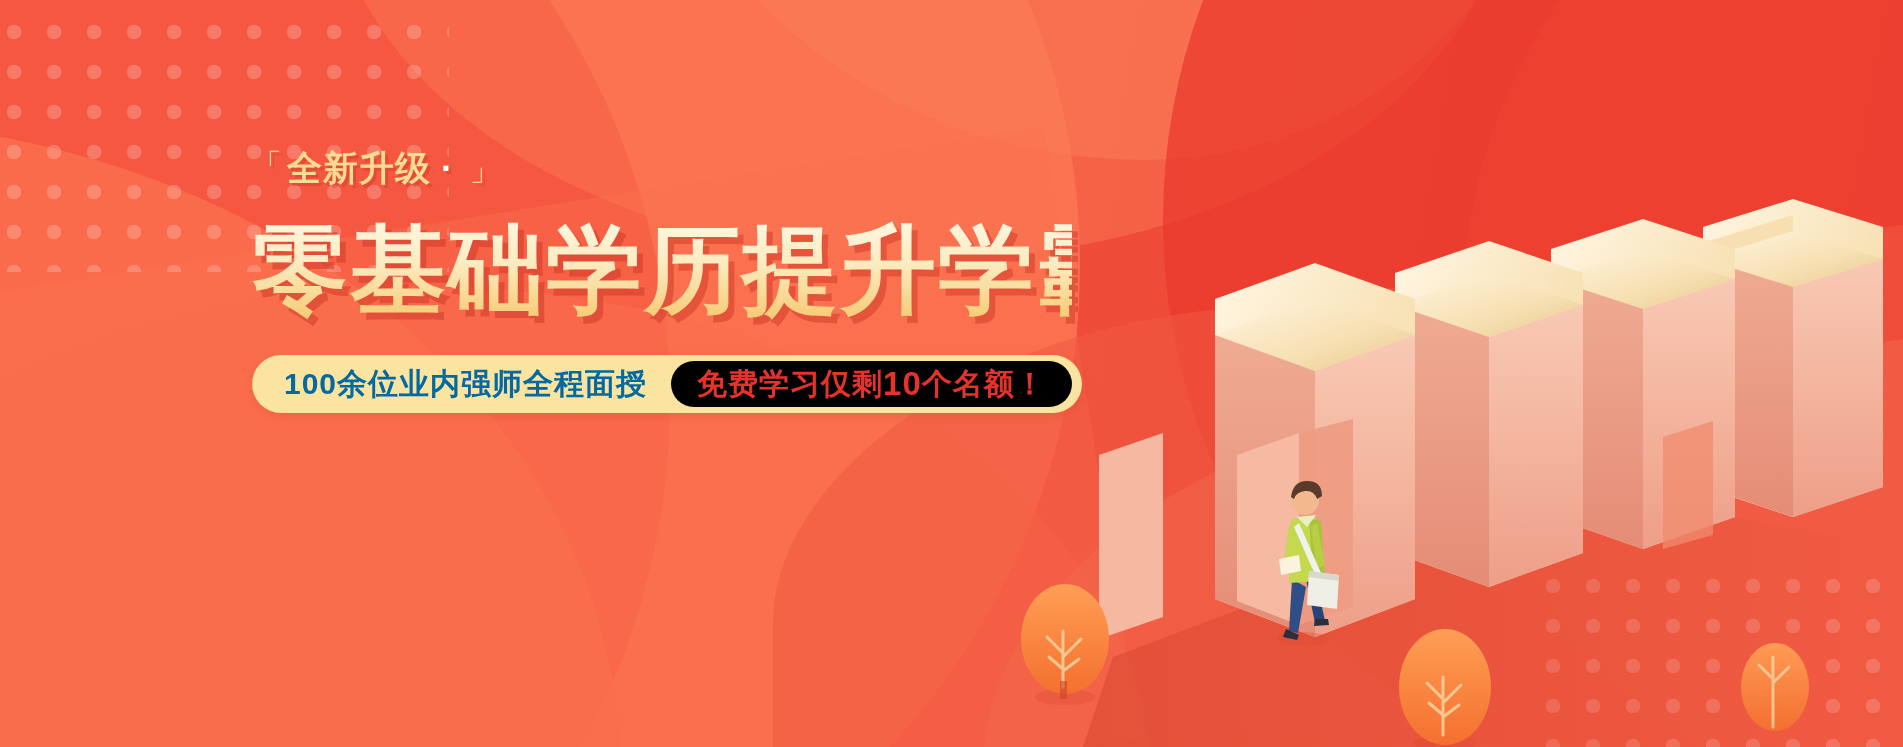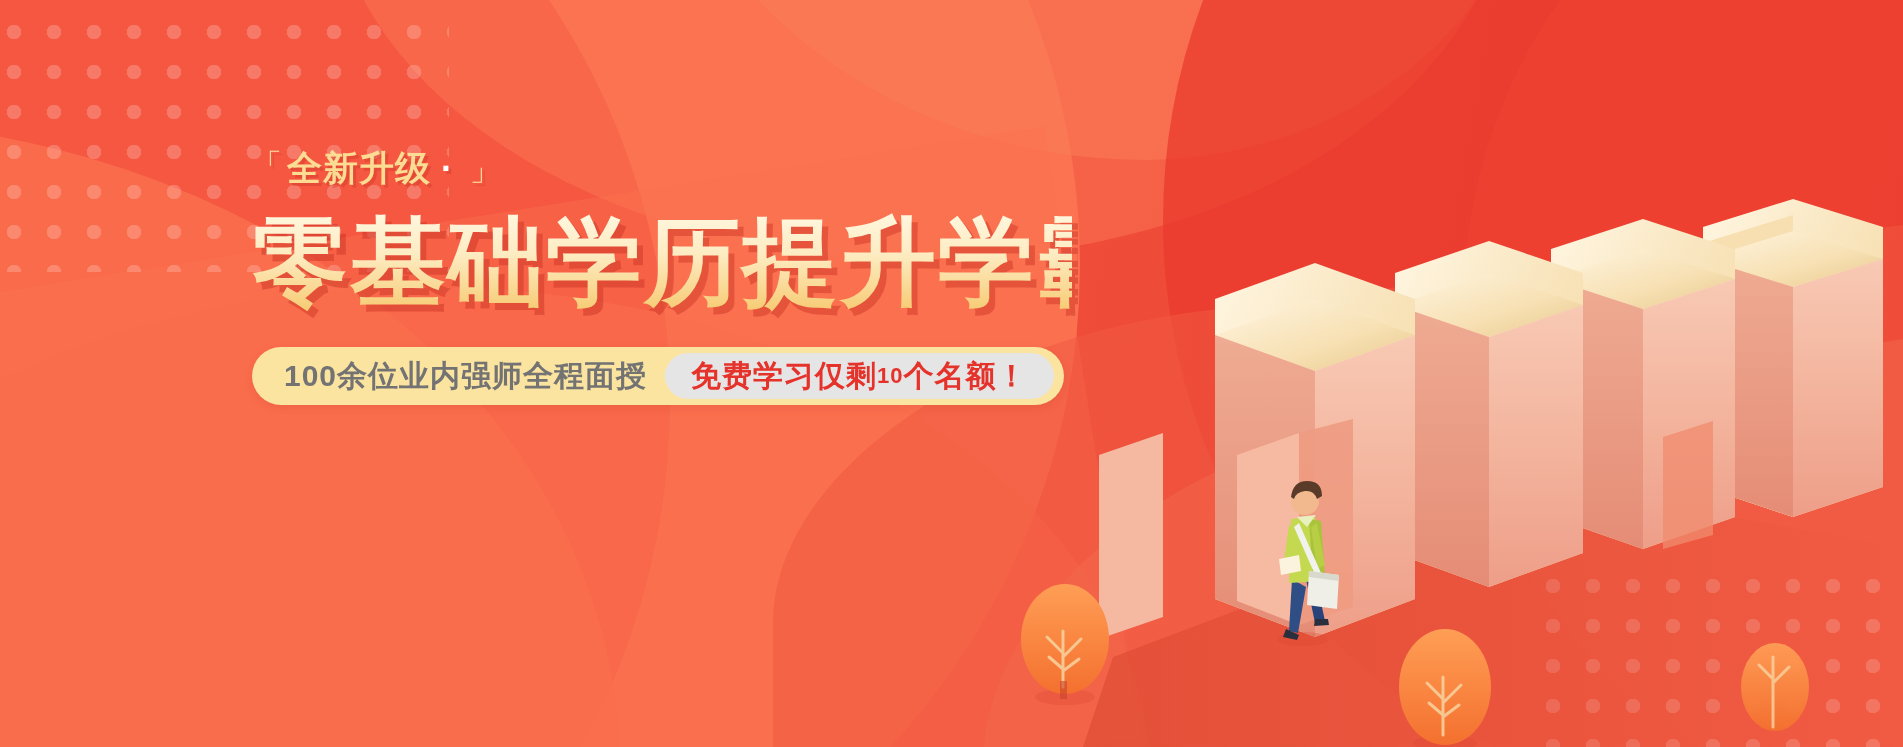--- a/index.html
+++ b/index.html
@@ -147,21 +147,21 @@
     font-weight:400;
     text-shadow:3px 3px 0 rgba(196,48,32,.28);
   }
   .kicker .brk-l{ margin-right:4px; align-self:flex-start; }
   .kicker .brk-r{ margin-left:6px; align-self:flex-end; }
   .kicker .gold{ color:#FCDC93;text-align:right; }
   .kicker .dot{ color:#FFFFFF; margin:0 10px; }
   .kicker .white{ color:#FFFFFF; }
 
   .headline{
-    margin-top:26px;
+    margin-top:34px;
     font-size:96px;
     font-weight:800;
     line-height:1.06;
     letter-spacing:2px;
     white-space:nowrap;
     color:#FBE3AE;
     background:linear-gradient(180deg,#FFF7E0 0%,#FDECC2 42%,#F9D791 78%,#F6C96F 100%);
     -webkit-background-clip:text;
     background-clip:text;
     -webkit-text-fill-color:transparent;
@@ -174,41 +174,41 @@
     align-items:center;
     background:#FBE3A0;
     border-radius:34px;
     height:58px;
     padding:0 10px 0 32px;
     box-shadow:0 3px 10px rgba(170,40,25,.14);
   }
   .pill-text{
     font-size:30px;
     font-weight:700;
-    color:#737373;
+    color:#0369a1;
     letter-spacing:1px;
     line-height:1;
     white-space:nowrap;
-    padding-right:18px;
+    padding-right:24px;
   }
   .pill-highlight{
-    background:#e5e5e5;
+    background:#000000;
     border-radius:30px;
     height:46px;
     display:inline-flex;
     align-items:center;
     padding:0 26px;
     font-size:30px;
     font-weight:800;
     color:#E5332B;
     letter-spacing:1px;
     line-height:1;
     white-space:nowrap;
   }
-  .pill-highlight .num{ font-size:22px; }
+  .pill-highlight .num{ font-size:33px; }
 </style>
 </head>
 <body>
 
 <div class="banner">
 
   <div class="bg-base"></div>
 
   <div class="bg-shape shape-curve-a"></div>
   <div class="bg-shape shape-curve-b"></div>

